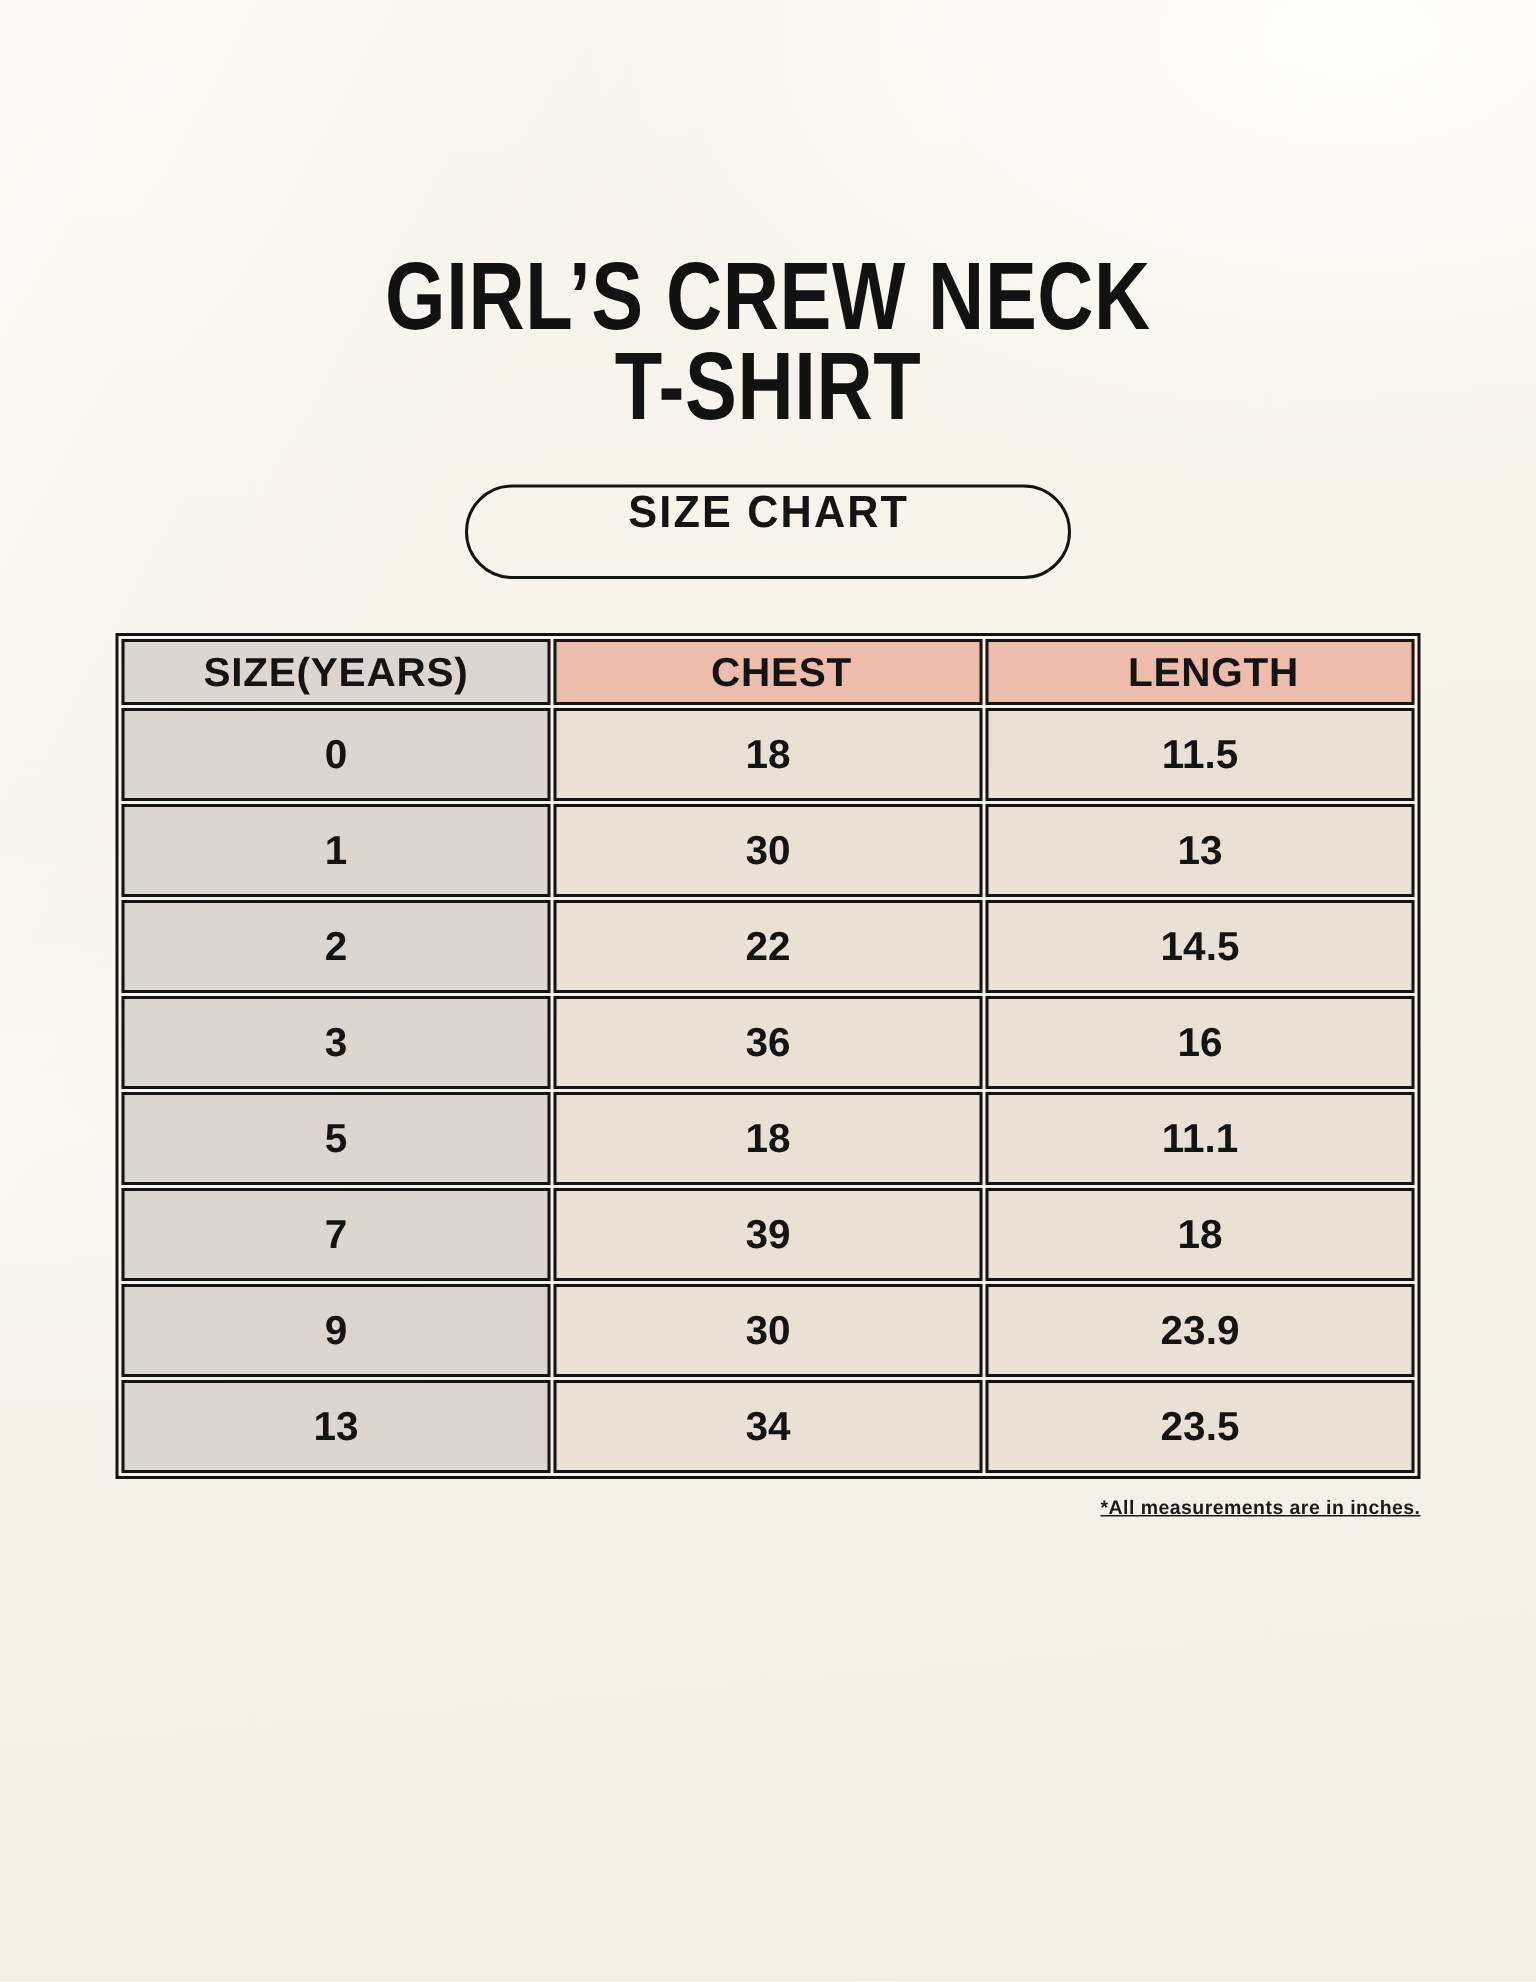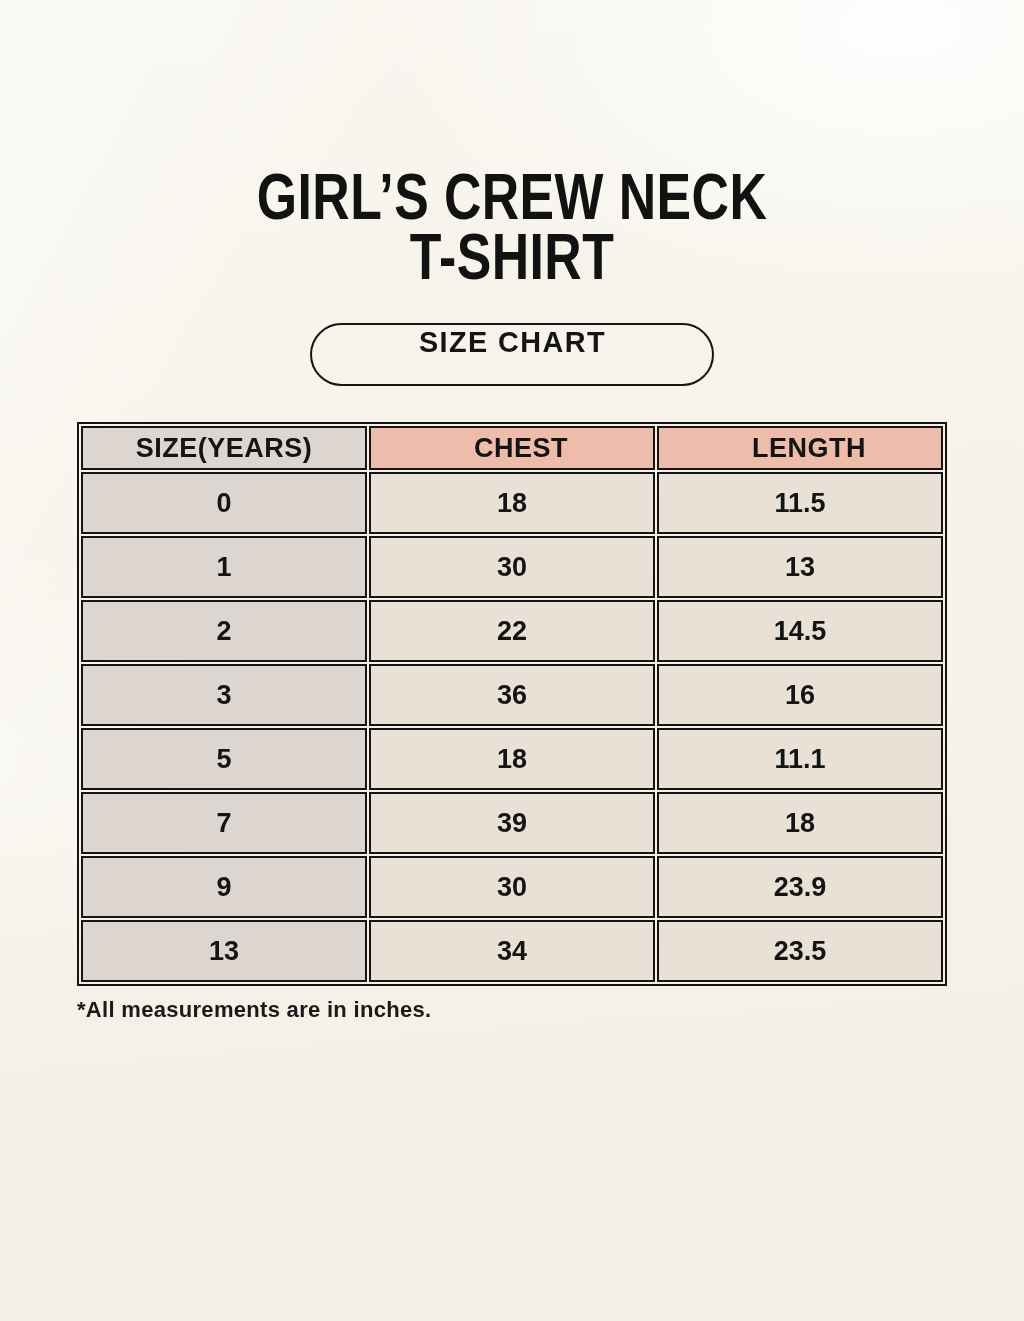--- a/index.html
+++ b/index.html
@@ -78,24 +78,26 @@
   }
   .size-table th.col-size,
   .size-table td.cell-size { background: #ddd5d0; }
   .size-table th.col-measure { background: #eebcab; padding-left: 18px; }
   .size-table td.cell-data { background: #e9e1d5; }
   .size-table td.cell-size { font-weight: bold; }
 
   .footnote {
     width: 870px;
     margin: 11px auto 0 auto;
-    font-size: 22px;
+    text-align: right;
+    font-size: 13px;
     font-weight: bold;
     letter-spacing: 0.3px;
     color: #1a1a1a;
+    text-decoration: underline;
   }
 </style>
 </head>
 <body>
 
 <div class="page">
 
   <h1 class="title">
     <span class="line">GIRL’S CREW NECK</span>
     <span class="line">T-SHIRT</span>

